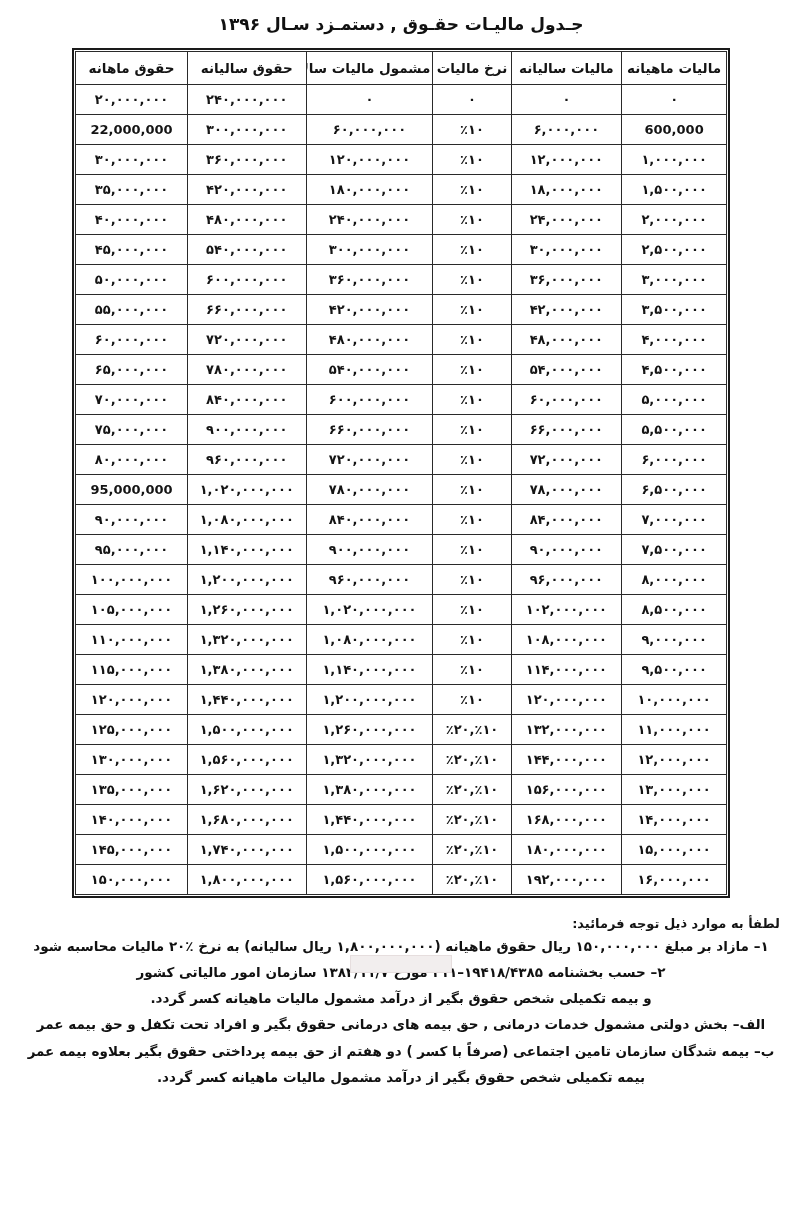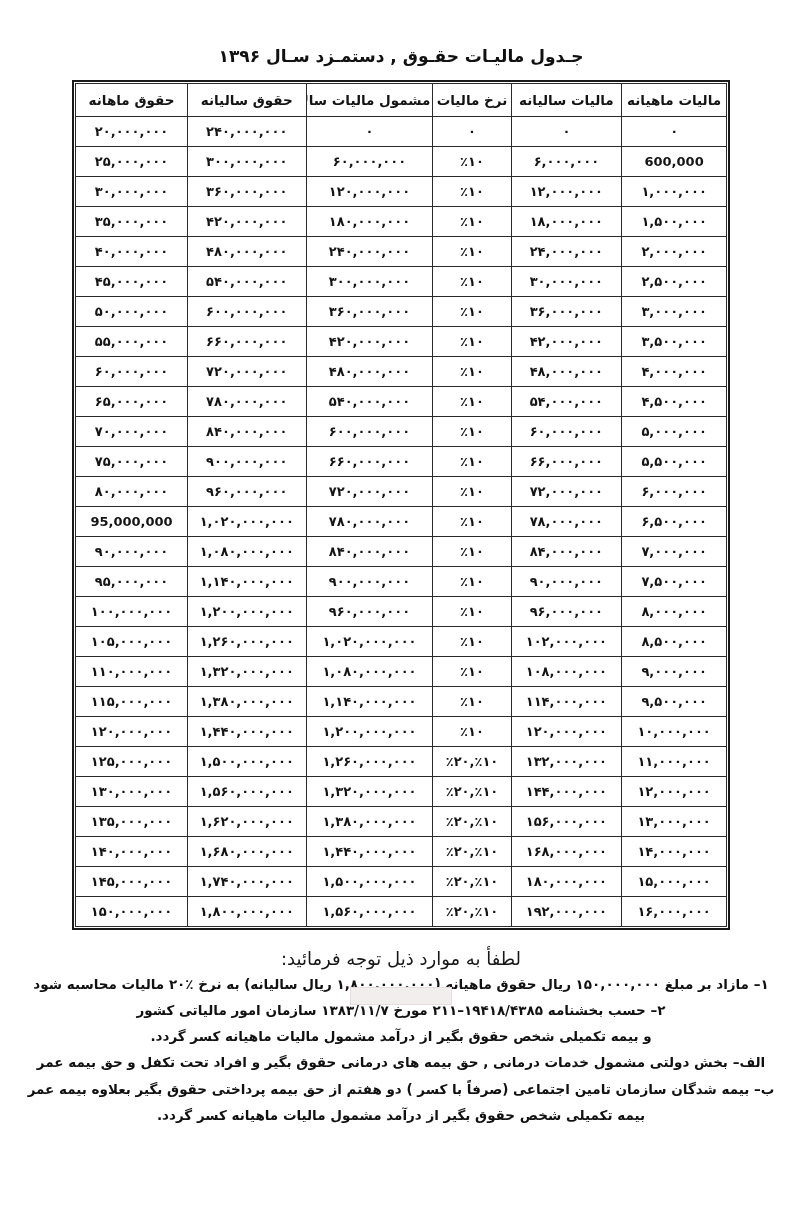--- a/index.html
+++ b/index.html
@@ -14,21 +14,20 @@
     color: #161616;
     position: relative;
     overflow: hidden;
   }
   .page {
     width: 802px;
     height: 994px;
     box-sizing: border-box;
     padding: 8px 16px 0 16px;
     position: relative;
-    margin-top: 32px;
   }
   .title-block {
     text-align: center;
     margin-top: 4px;
   }
   .title-main {
     font-size: 17px;
     font-weight: bold;
     letter-spacing: 0.5px;
     color: #111;
@@ -82,24 +81,23 @@
     text-align: right;
   }
   .note-line {
     font-size: 13.5px;
     font-weight: bold;
     color: #111;
     line-height: 1.95;
     text-align: center;
   }
   .note-intro {
-    font-size: 18px;
-    font-weight: normal;
+    font-size: 13px;
+    font-weight: bold;
     margin-bottom: 2px;
-    text-align: center;
   }
   .redaction {
     position: absolute;
     background: #f2eeee;
     border: 1px solid #e6dede;
   }
   .redaction.r1 {
     left: 350px;
     top: 955px;
     width: 100px;
@@ -143,21 +141,21 @@
             <td>۰</td>
             <td>۲۴۰,۰۰۰,۰۰۰</td>
             <td>۲۰,۰۰۰,۰۰۰</td>
           </tr>
           <tr>
             <td>600,000</td>
             <td>۶,۰۰۰,۰۰۰</td>
             <td>٪۱۰</td>
             <td>۶۰,۰۰۰,۰۰۰</td>
             <td>۳۰۰,۰۰۰,۰۰۰</td>
-            <td>۲۵,۰۰۰,۰۰۰</td>
+            <td>22,000,000</td>
           </tr>
           <tr>
             <td>۱,۰۰۰,۰۰۰</td>
             <td>۱۲,۰۰۰,۰۰۰</td>
             <td>٪۱۰</td>
             <td>۱۲۰,۰۰۰,۰۰۰</td>
             <td>۳۶۰,۰۰۰,۰۰۰</td>
             <td>۳۰,۰۰۰,۰۰۰</td>
           </tr>
           <tr>

